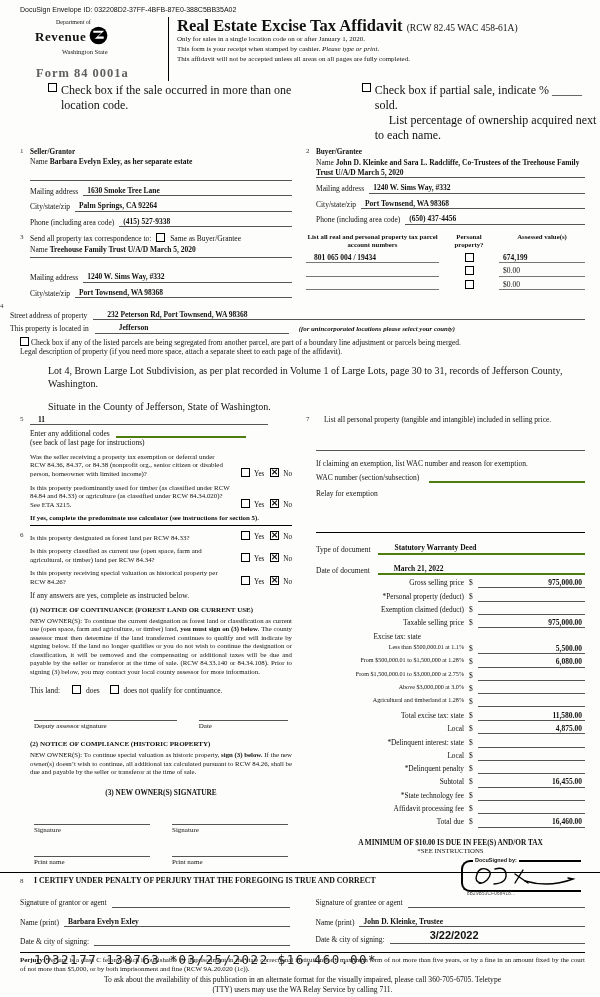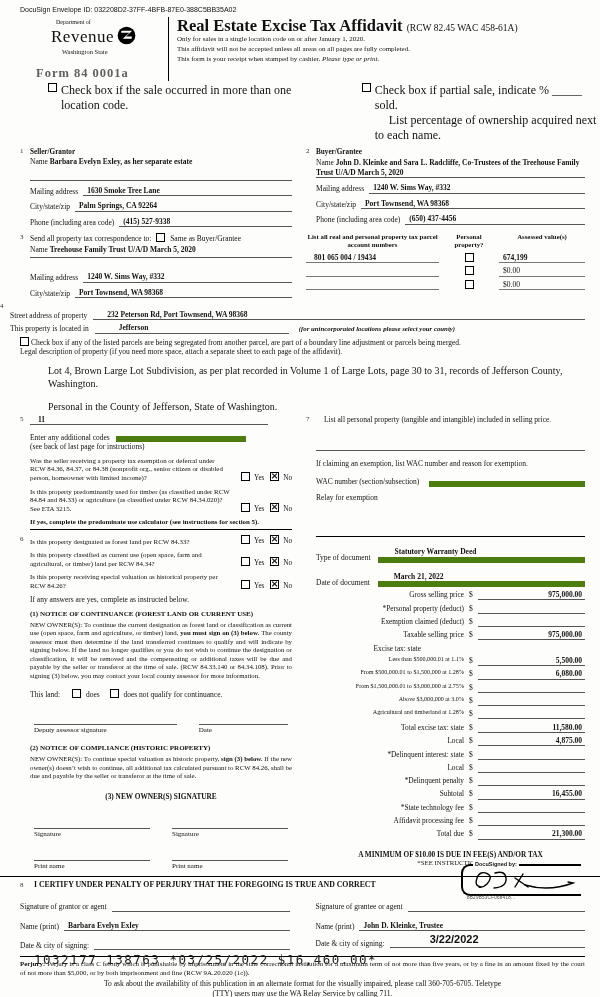--- a/index.html
+++ b/index.html
@@ -3,30 +3,30 @@
 <meta charset="utf-8">
 <style>
   html,body{margin:0;padding:0;background:#e8e8e8;}
   .page{width:600px;height:997px;background:#fdfdfc;color:#111;position:relative;margin:0 auto;
         font-family:"Liberation Serif",serif;font-size:7.5px;line-height:1.25;overflow:hidden;}
   .b{font-weight:bold}.i{font-style:italic}
   .cb{display:inline-block;width:7px;height:7px;border:1px solid #000;background:#fff;
       vertical-align:-1px;position:relative;flex:none}
   .cb.checked::after{content:"\2715";position:absolute;top:-2px;left:-0.5px;font-size:8.5px;font-weight:bold}
   .ul{border-bottom:1px solid #555}
-  .fill{flex:1;border-bottom:6px solid #4d7c0f;min-height:8px}
+  .fill{flex:1;border-bottom:2px solid #4d7c0f;min-height:8px}
   .row{display:flex;align-items:flex-end}
   .content{padding:4px 15px 0 20px}
   
   .ds-env{font-family:"Liberation Sans",sans-serif;font-size:7px;margin:6px 0 2px 20px}
   .hdr{display:flex;margin-left:28px}
   .logo-col{width:140px;flex:none;padding-top:2px}
   .logo-line1{font-size:6px;margin-left:28px}
   .logo-row{display:flex;align-items:center}
-  .logo-name{font-size:17px;font-weight:normal;letter-spacing:.5px;margin-left:23px}
+  .logo-name{font-size:13px;font-weight:bold;letter-spacing:.5px;margin-left:7px}
   .logo-state{font-size:6.5px;margin-left:34px}
   .form-no{color:#5f5f5f;font-weight:bold;font-size:12.5px;letter-spacing:1px;margin:10px 0 0 8px}
   .title-col{border-left:1.5px solid #000;padding-left:8px;flex:1;padding-bottom:4px}
   .title{font-size:16.5px;font-weight:bold;line-height:1.05}
   .title-ref{font-size:9.5px;font-weight:normal}
   .hnote{font-size:7px;margin-top:1px}
   .topchecks{display:flex;margin:2px 0 4px 48px;font-size:12px}
   .topchecks .cb{margin-right:4px}
   .tc2{margin-left:68px}
   
@@ -112,22 +112,22 @@
       </div>
       <div class="logo-state">Washington State</div>
       <div class="form-no">Form 84 0001a</div>
     </div>
     <div class="title-col">
       <div class="title">
         <span>Real Estate Excise Tax Affidavit</span>
         <span class="title-ref">(RCW 82.45 WAC 458-61A)</span>
       </div>
       <div class="hnote">Only for sales in a single location code on or after January 1, 2020.</div>
+      <div class="hnote"><span>This form is your receipt when stamped by cashier. </span><span class="i">Please type or print.</span></div>
       <div class="hnote">This affidavit will not be accepted unless all areas on all pages are fully completed.</div>
-      <div class="hnote"><span>This form is your receipt when stamped by cashier. </span><span class="i">Please type or print.</span></div>
     </div>
   </div>
 
   <div class="topchecks">
     <span class="cb"></span>
     <span>Check box if the sale occurred in more than one location code.</span>
     <span class="cb tc2"></span>
     <span>
       <span>Check box if partial sale, indicate % _____ sold.</span><br>
       <span style="margin-left:14px">List percentage of ownership acquired next to each name.</span>
@@ -236,21 +236,21 @@
       <span>This property is located in</span>
       <span class="b ul" style="width:170px;margin-left:6px;padding-left:24px">Jefferson</span>
       <span class="b i" style="margin-left:10px;font-size:6.8px">(for unincorporated locations please select your county)</span>
     </div>
     <div style="margin-top:3px;margin-left:10px">
       <span class="cb"></span>
       <span>Check box if any of the listed parcels are being segregated from another parcel, are part of a boundary line adjustment or parcels being merged.</span>
     </div>
     <div style="margin-left:10px">Legal description of property (if you need more space, attach a separate sheet to each page of the affidavit).</div>
     <div class="legal">Lot 4, Brown Large Lot Subdivision, as per plat recorded in Volume 1 of Large Lots, page 30 to 31, records of Jefferson County, Washington.</div>
-    <div class="situate">Personal in the County of Jefferson, State of Washington.</div>
+    <div class="situate">Situate in the County of Jefferson, State of Washington.</div>
   </div>
 
   <div class="grid2">
     <div>
       <div class="sec">
         <span class="secnum">5</span>
         <div class="ul b" style="width:230px;padding-left:8px">11</div>
         <div class="row" style="margin-top:3px">
           <span>Enter any additional codes</span>
           <span class="fill" style="margin-left:6px;max-width:130px"></span>
@@ -442,21 +442,21 @@
             <span class="mval"></span>
           </div>
             <div class="mrow">
             <span class="mlabel">Affidavit processing fee</span>
             <span class="mdollar">$</span>
             <span class="mval"></span>
           </div>
             <div class="mrow">
             <span class="mlabel">Total due</span>
             <span class="mdollar">$</span>
-            <span class="mval">21,300.00</span>
+            <span class="mval">16,460.00</span>
           </div>
           </div>
         <div class="center b" style="font-size:7.3px;margin-top:10px">A MINIMUM OF $10.00 IS DUE IN FEE(S) AND/OR TAX</div>
         <div class="center" style="font-size:6.8px">*SEE INSTRUCTIONS</div>
       </div>
     </div>
   </div>
 
   <div class="s8 sec">
     <span class="secnum" style="left:20px;top:4px">8</span>

